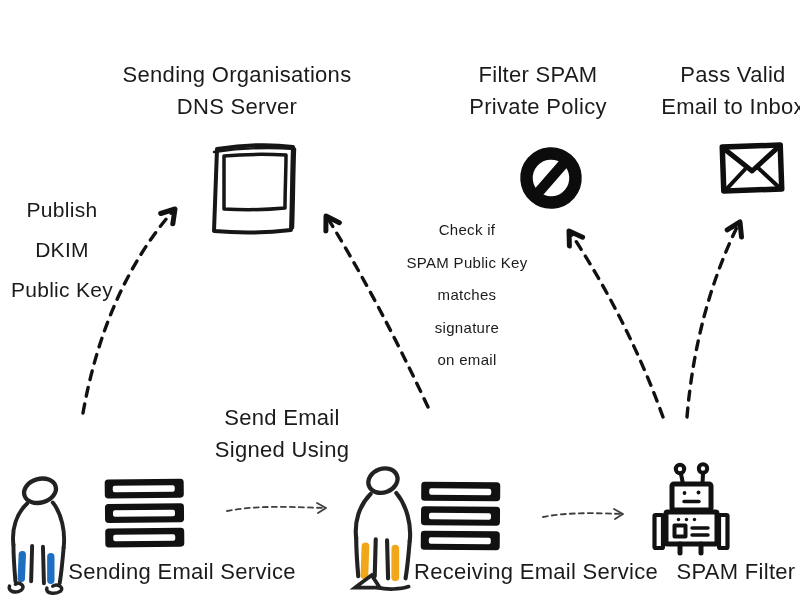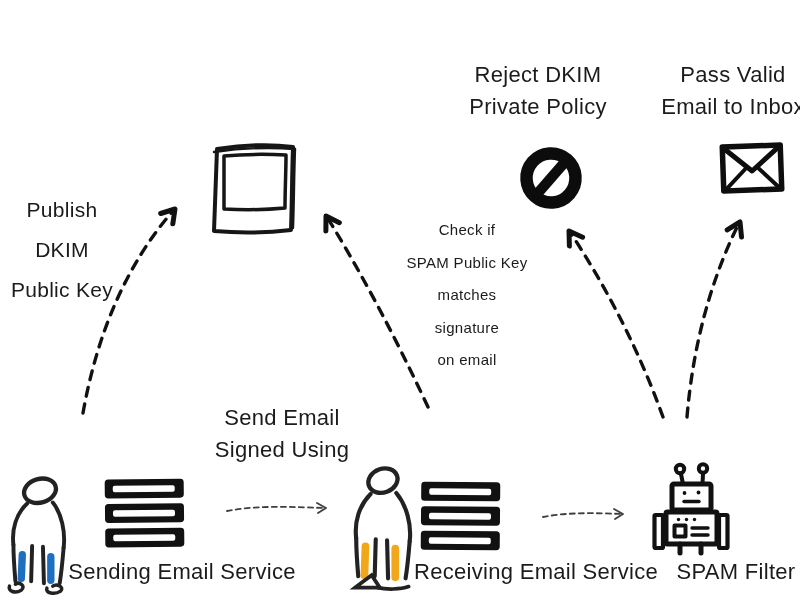--- a/index.html
+++ b/index.html
@@ -14,23 +14,27 @@
   .lbl-chk{font-size:15px;line-height:32.5px;}
   .lbl-bot{font-size:22px;line-height:30px;}
   .icon{position:absolute;}
   svg{display:block;overflow:visible;}
 </style>
 </head>
 <body>
 
 <div class="canvas">
 
+  <div class="lbl lbl-lg" style="left:107px;top:59px;width:260px">
+    <div>Sending Organisations</div>
+    <div>DNS Server</div>
+  </div>
 
   <div class="lbl lbl-lg" style="left:428px;top:59px;width:220px">
-    <div>Reject DKIM</div>
+    <div>Filter SPAM</div>
     <div>Private Policy</div>
   </div>
 
   <div class="lbl lbl-lg" style="left:623px;top:59px;width:220px">
     <div>Pass Valid</div>
     <div>Email to Inbox</div>
   </div>
 
   <div class="lbl lbl-pub" style="left:0px;top:190px;width:124px">
     <div>Publish</div>

